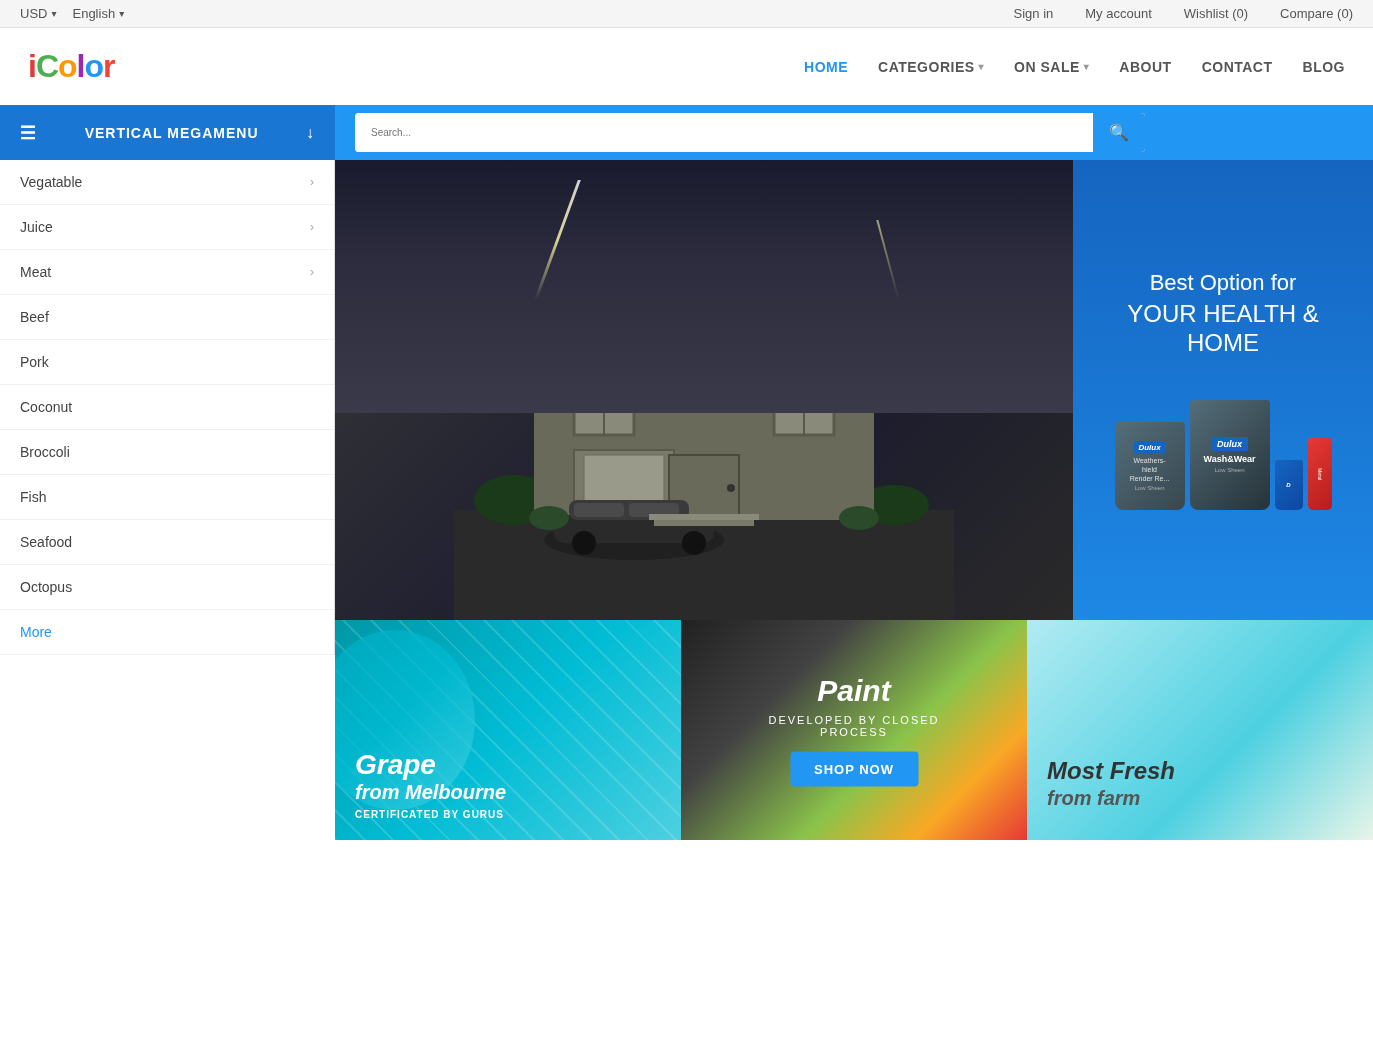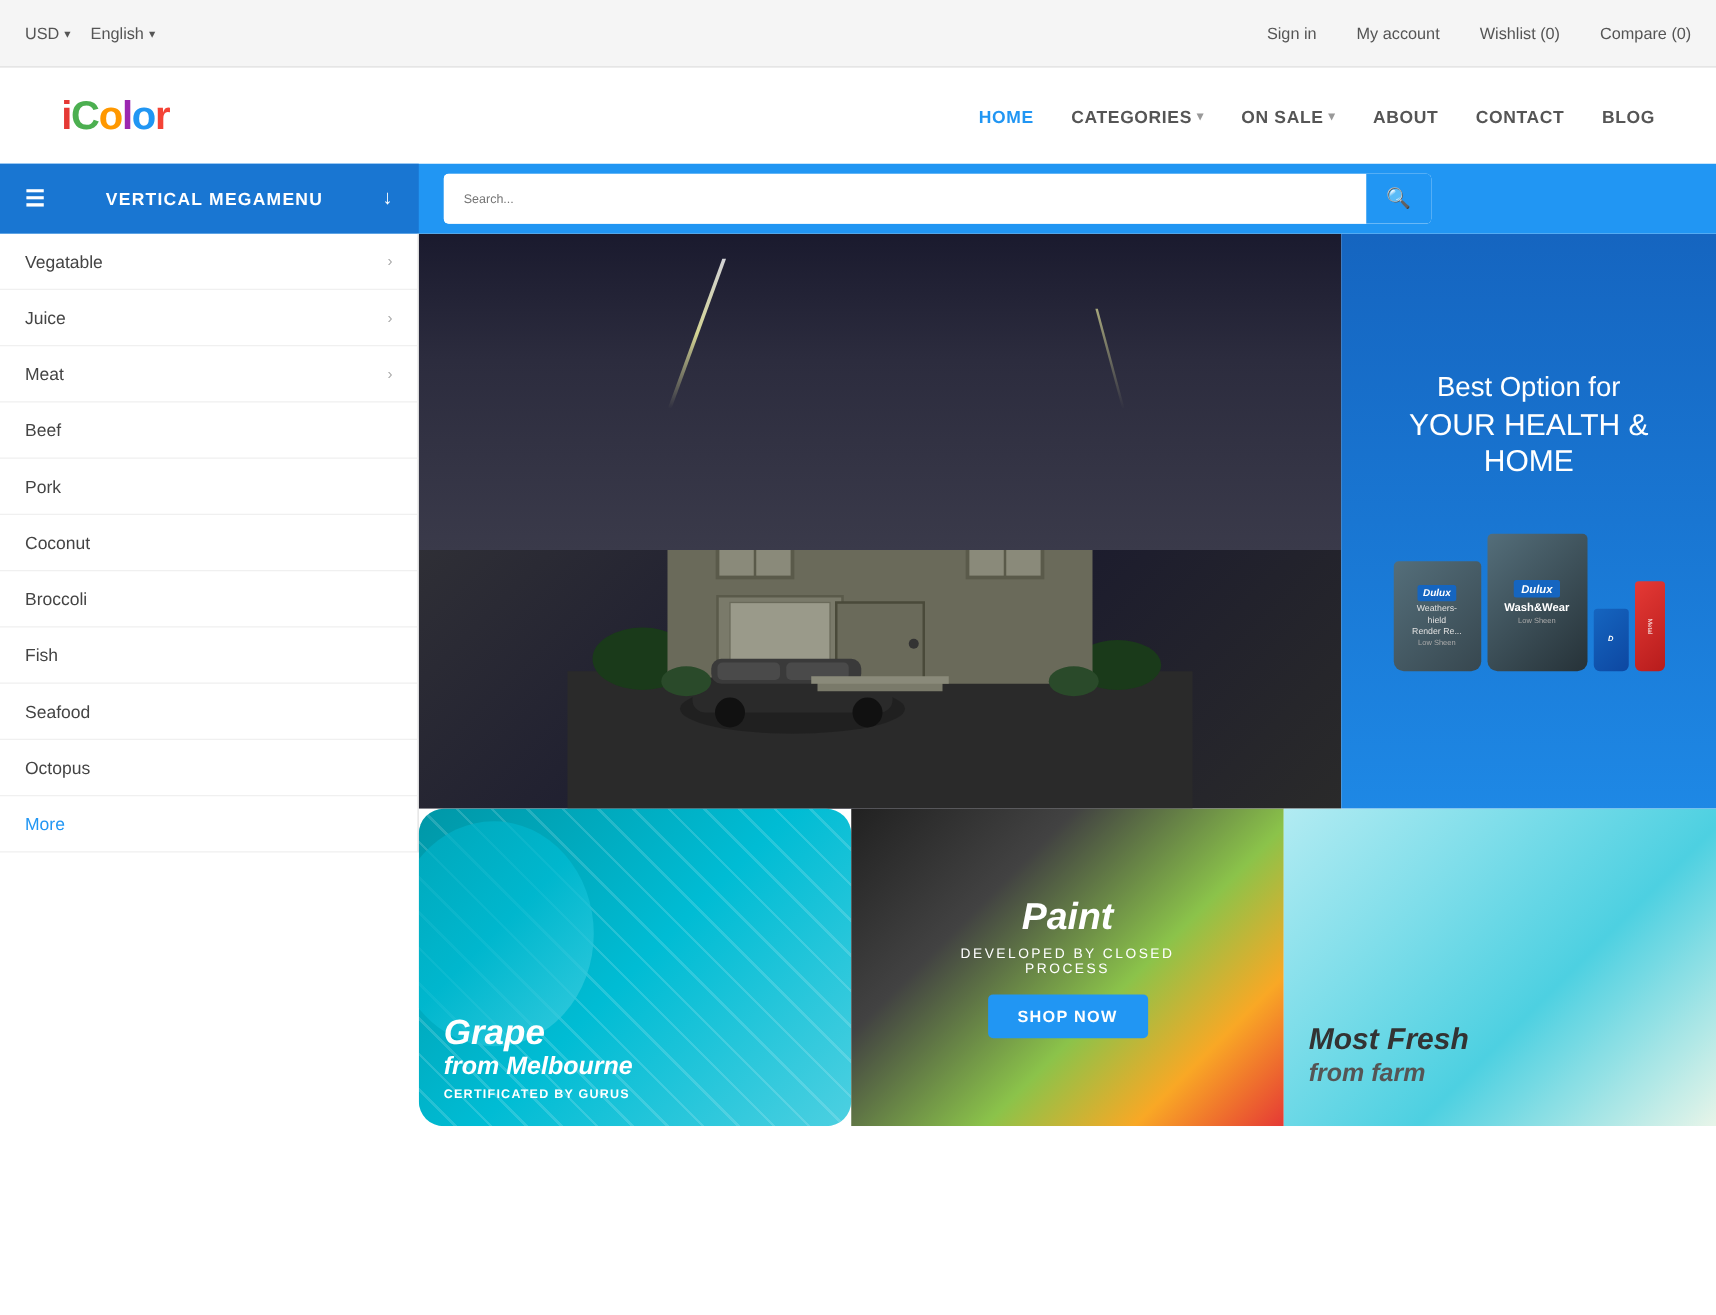--- a/index.html
+++ b/index.html
@@ -2,40 +2,40 @@
 <html><head>
   <meta charset="utf-8">
   <style>
     * { margin: 0; padding: 0; box-sizing: border-box; }
     body { font-family: Arial, sans-serif; font-size: 14px; color: #333; background: #fff; }
 
     
     .top-bar {
       background: #f5f5f5;
       border-bottom: 1px solid #e0e0e0;
-      padding: 19px 20px;
+      padding: 6px 20px;
       display: flex;
       align-items: center;
       justify-content: space-between;
     }
     .top-bar-left { display: flex; gap: 16px; align-items: center; }
     .top-bar-right { display: flex; gap: 32px; align-items: center; }
     .top-bar-right a { color: #555; text-decoration: none; font-size: 13px; }
     .dropdown-trigger {
       display: flex; align-items: center; gap: 4px; cursor: pointer;
       font-size: 13px; color: #555;
     }
     .dropdown-trigger span.arrow { font-size: 10px; }
 
     
     .header {
       display: flex;
       align-items: center;
       justify-content: space-between;
-      padding: 20px 49px;
+      padding: 20px 28px;
     }
     .logo {
       font-size: 32px;
       font-weight: bold;
       letter-spacing: -1px;
     }
     .logo span.i { color: #e53935; }
     .logo span.c1 { color: #4CAF50; }
     .logo span.o1 { color: #FF9800; }
     .logo span.l { color: #9C27B0; }
@@ -219,27 +219,26 @@
       margin-top: 10px;
     }
 
     
     .promo-banners {
       display: flex;
       gap: 0;
     }
     .promo-banner {
       flex: 1;
-      height: 254px;
+      height: 220px;
       position: relative;
       overflow: hidden;
     }
     .promo-grape {
       background: linear-gradient(135deg, #0097A7 0%, #00BCD4 50%, #4DD0E1 100%);
-      border-radius: 20px;
     }
     .promo-paint {
       background: linear-gradient(135deg, #212121 0%, #424242 30%, #8BC34A 60%, #F9A825 80%, #E53935 100%);
     }
     .promo-fresh {
       background: linear-gradient(135deg, #B2EBF2 0%, #80DEEA 30%, #4DD0E1 60%, #E8F5E9 100%);
     }
     .promo-text {
       position: absolute;
       bottom: 20px;

